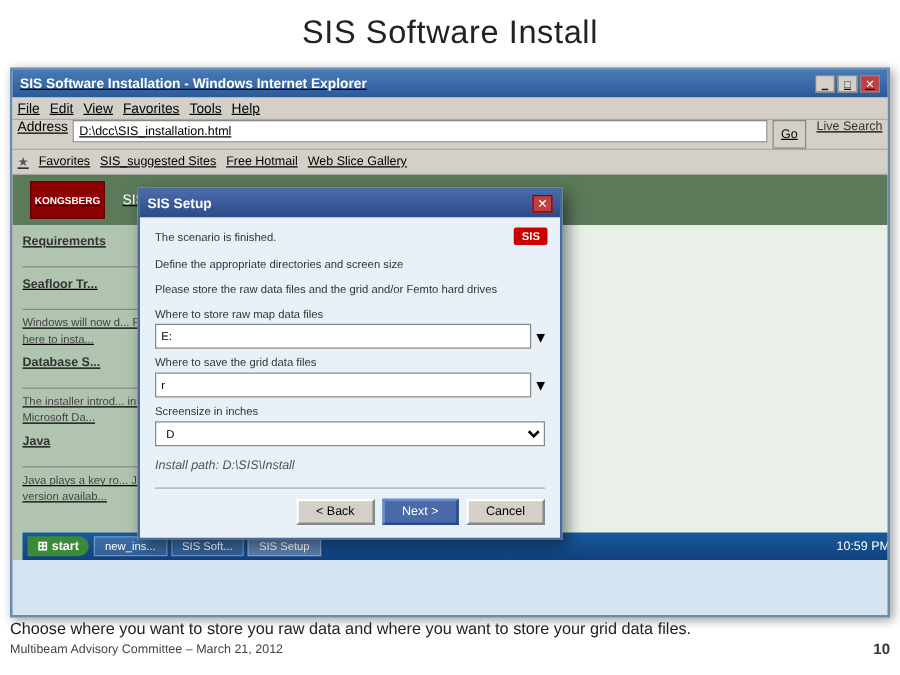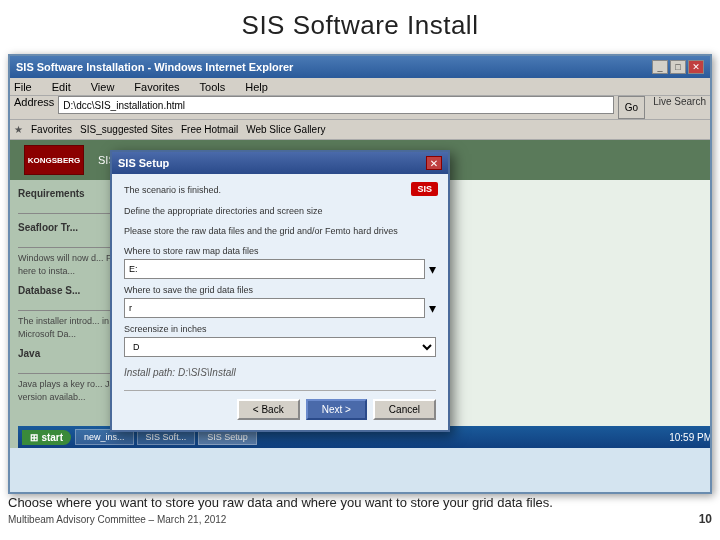--- a/index.html
+++ b/index.html
@@ -25,20 +25,21 @@
     
     .browser-window {
       position: absolute;
       top: 54px;
       left: 8px;
       width: 704px;
       height: 440px;
       border: 2px solid #6a8caf;
       background: #d4e4f0;
       box-shadow: 2px 2px 8px rgba(0,0,0,0.4);
+      text-decoration: underline;
     }
 
     
     .browser-titlebar {
       background: linear-gradient(to bottom, #4a7ab5, #2a5a9a);
       height: 22px;
       display: flex;
       align-items: center;
       padding: 0 6px;
       justify-content: space-between;
@@ -67,21 +68,21 @@
     .browser-btn.maximize { background: #d4d0c8; }
     .browser-btn.close { background: #c04040; color: white; }
 
     
     .browser-menubar {
       background: #d4d0c8;
       height: 18px;
       display: flex;
       align-items: center;
       padding: 0 4px;
-      gap: 20px;
+      gap: 8px;
       border-bottom: 1px solid #aaa;
     }
     .menu-item {
       font-size: 11px;
       color: #000;
       cursor: pointer;
     }
 
     
     .browser-addressbar {

